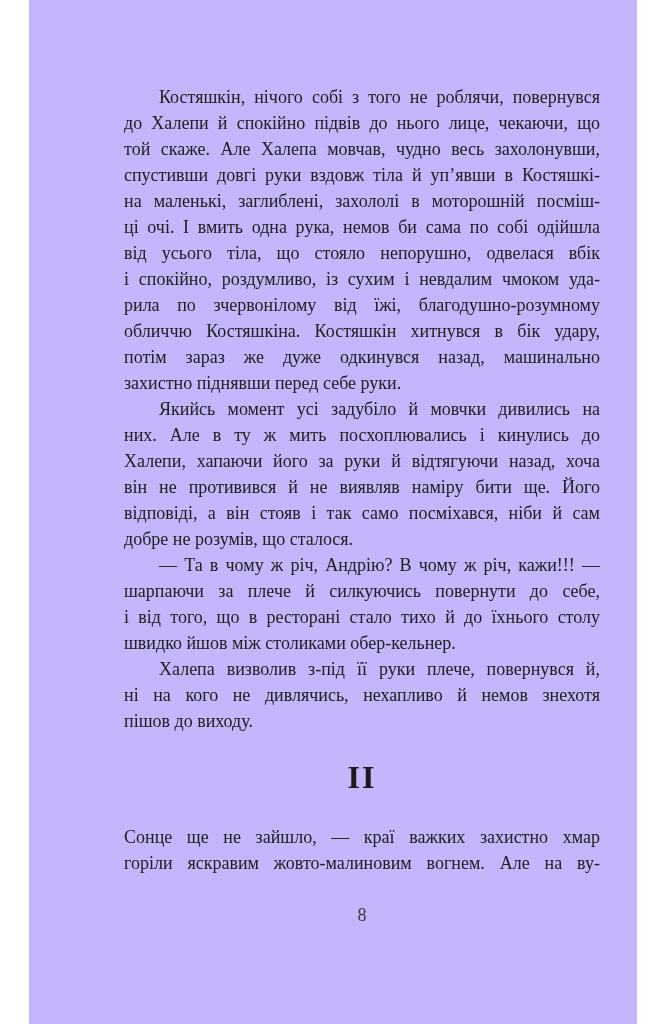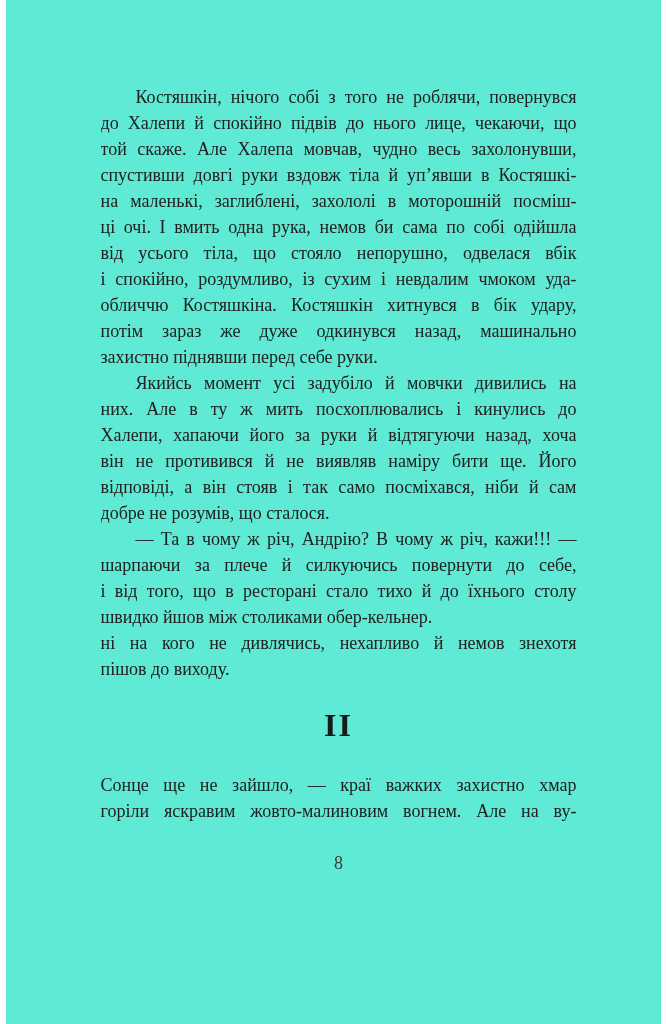--- a/index.html
+++ b/index.html
@@ -2,24 +2,24 @@
 <html lang="uk"><head>
 <meta charset="utf-8">
 <style>
   html, body {
     margin: 0;
     padding: 0;
     background: #ffffff;
   }
   .page {
     position: relative;
-    width: 655px;
+    width: 608px;
     height: 1024px;
     margin: 0 auto;
-    background: #5eead4;
+    background: #c4b5fd;
     overflow: hidden;
     font-family: "Liberation Serif", "DejaVu Serif", serif;
     color: #212121;
   }
   .text-block {
     position: absolute;
     top: 84px;
     left: 95px;
     width: 476px;
     font-size: 18px;
@@ -61,39 +61,41 @@
 
     <div class="paragraph">
         <div class="line first">Костяшкін, нічого собі з того не роблячи, повернувся</div>
         <div class="line">до Халепи й спокійно підвів до нього лице, чекаючи, що</div>
         <div class="line">той скаже. Але Халепа мовчав, чудно весь захолонувши,</div>
         <div class="line">спустивши довгі руки вздовж тіла й уп’явши в Костяшкі-</div>
         <div class="line">на маленькі, заглиблені, захололі в моторошній посміш-</div>
         <div class="line">ці очі. І вмить одна рука, немов би сама по собі одійшла</div>
         <div class="line">від усього тіла, що стояло непорушно, одвелася вбік</div>
         <div class="line">і спокійно, роздумливо, із сухим і невдалим чмоком уда-</div>
+        <div class="line">рила по зчервонілому від їжі, благодушно-розумному</div>
         <div class="line">обличчю Костяшкіна. Костяшкін хитнувся в бік удару,</div>
         <div class="line">потім зараз же дуже одкинувся назад, машинально</div>
         <div class="line lastline">захистно піднявши перед себе руки.</div>
       </div>
       <div class="paragraph">
         <div class="line first">Якийсь момент усі задубіло й мовчки дивились на</div>
         <div class="line">них. Але в ту ж мить посхоплювались і кинулись до</div>
         <div class="line">Халепи, хапаючи його за руки й відтягуючи назад, хоча</div>
         <div class="line">він не противився й не виявляв наміру бити ще. Його</div>
         <div class="line">відповіді, а він стояв і так само посміхався, ніби й сам</div>
         <div class="line lastline">добре не розумів, що сталося.</div>
       </div>
       <div class="paragraph">
         <div class="line first">— Та в чому ж річ, Андрію? В чому ж річ, кажи!!! —</div>
         <div class="line">шарпаючи за плече й силкуючись повернути до себе,</div>
         <div class="line">і від того, що в ресторані стало тихо й до їхнього столу</div>
         <div class="line lastline">швидко йшов між столиками обер-кельнер.</div>
       </div>
       <div class="paragraph">
+        <div class="line first">Халепа визволив з-під її руки плече, повернувся й,</div>
         <div class="line">ні на кого не дивлячись, нехапливо й немов знехотя</div>
         <div class="line lastline">пішов до виходу.</div>
       </div>
       <div class="section-heading">II</div>
       <div class="paragraph">
         <div class="line">Сонце ще не зайшло, — краї важких захистно хмар</div>
         <div class="line">горіли яскравим жовто-малиновим вогнем. Але на ву-</div>
       </div>
       <div class="footer">
       <span>8</span>

